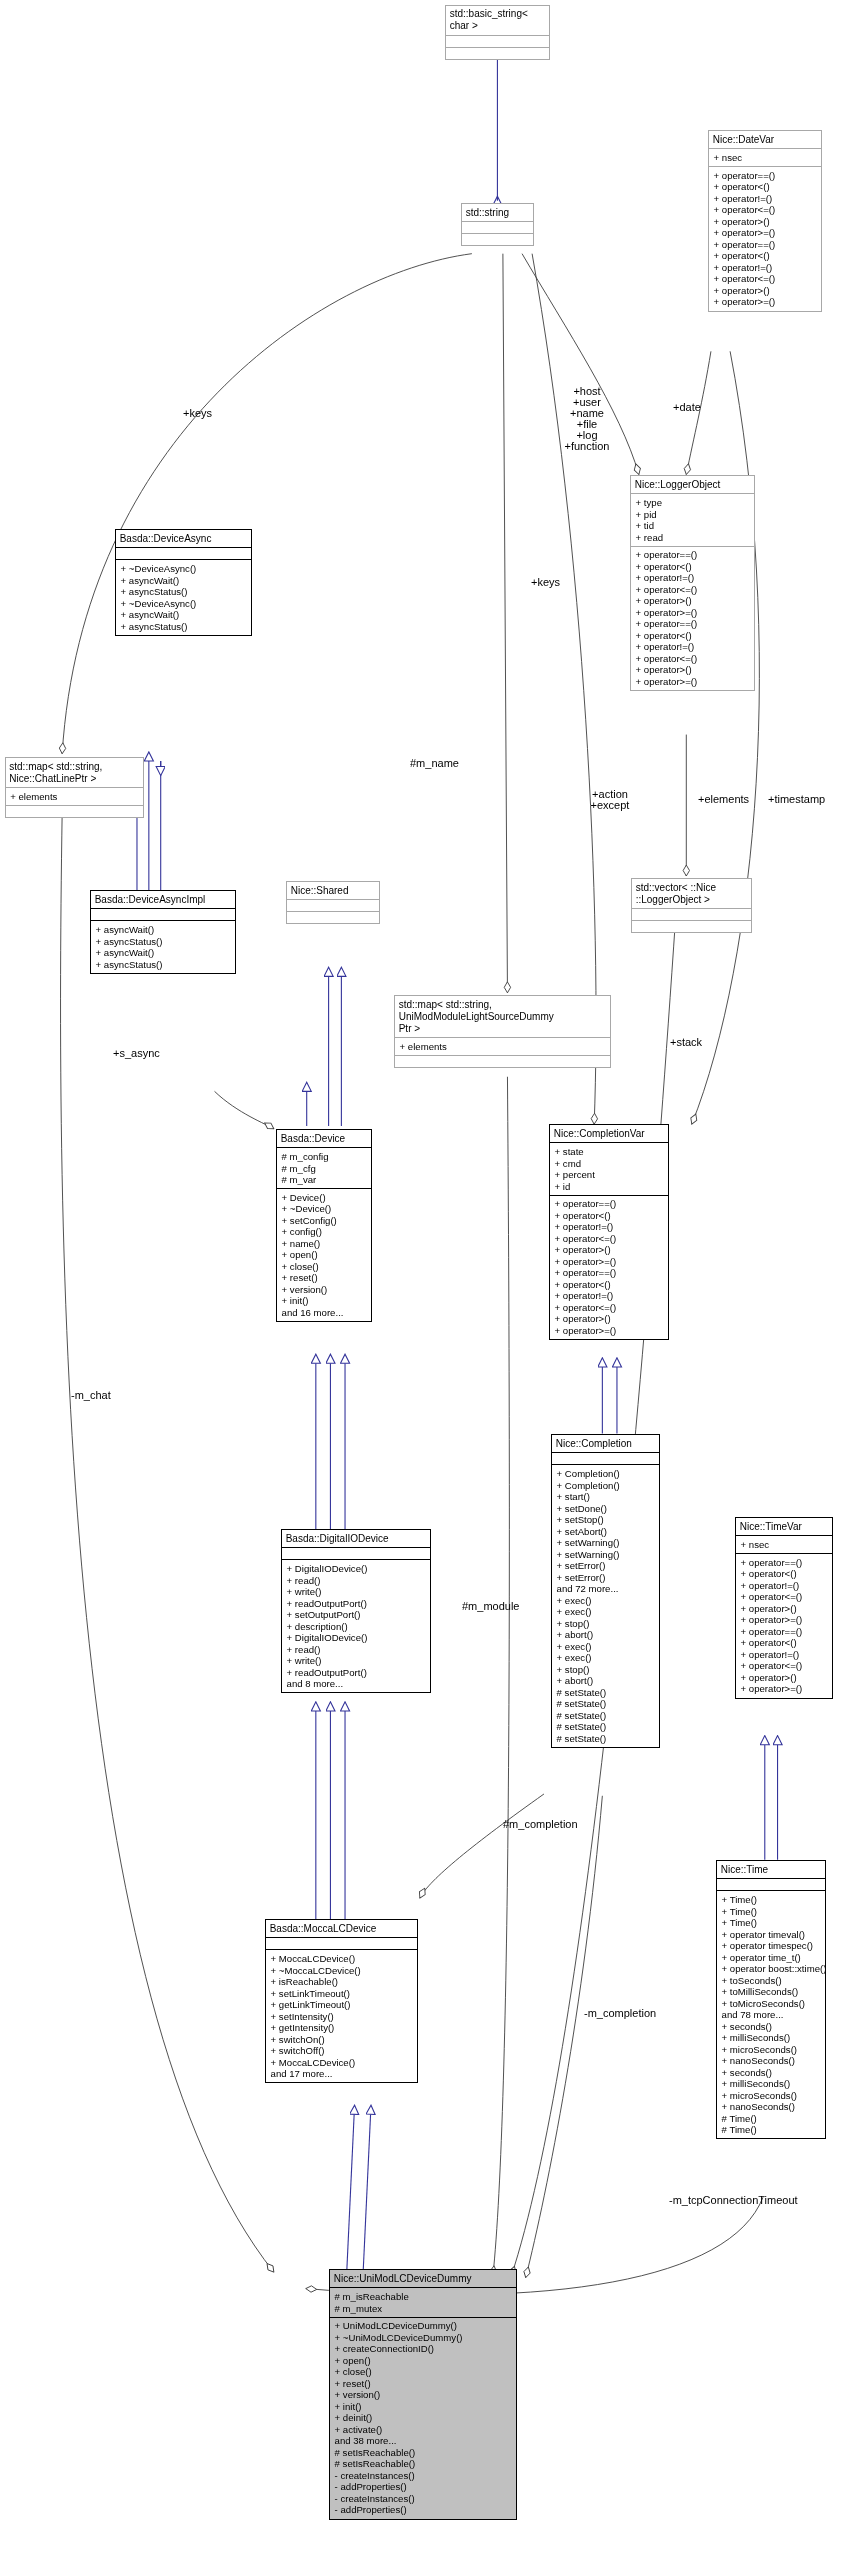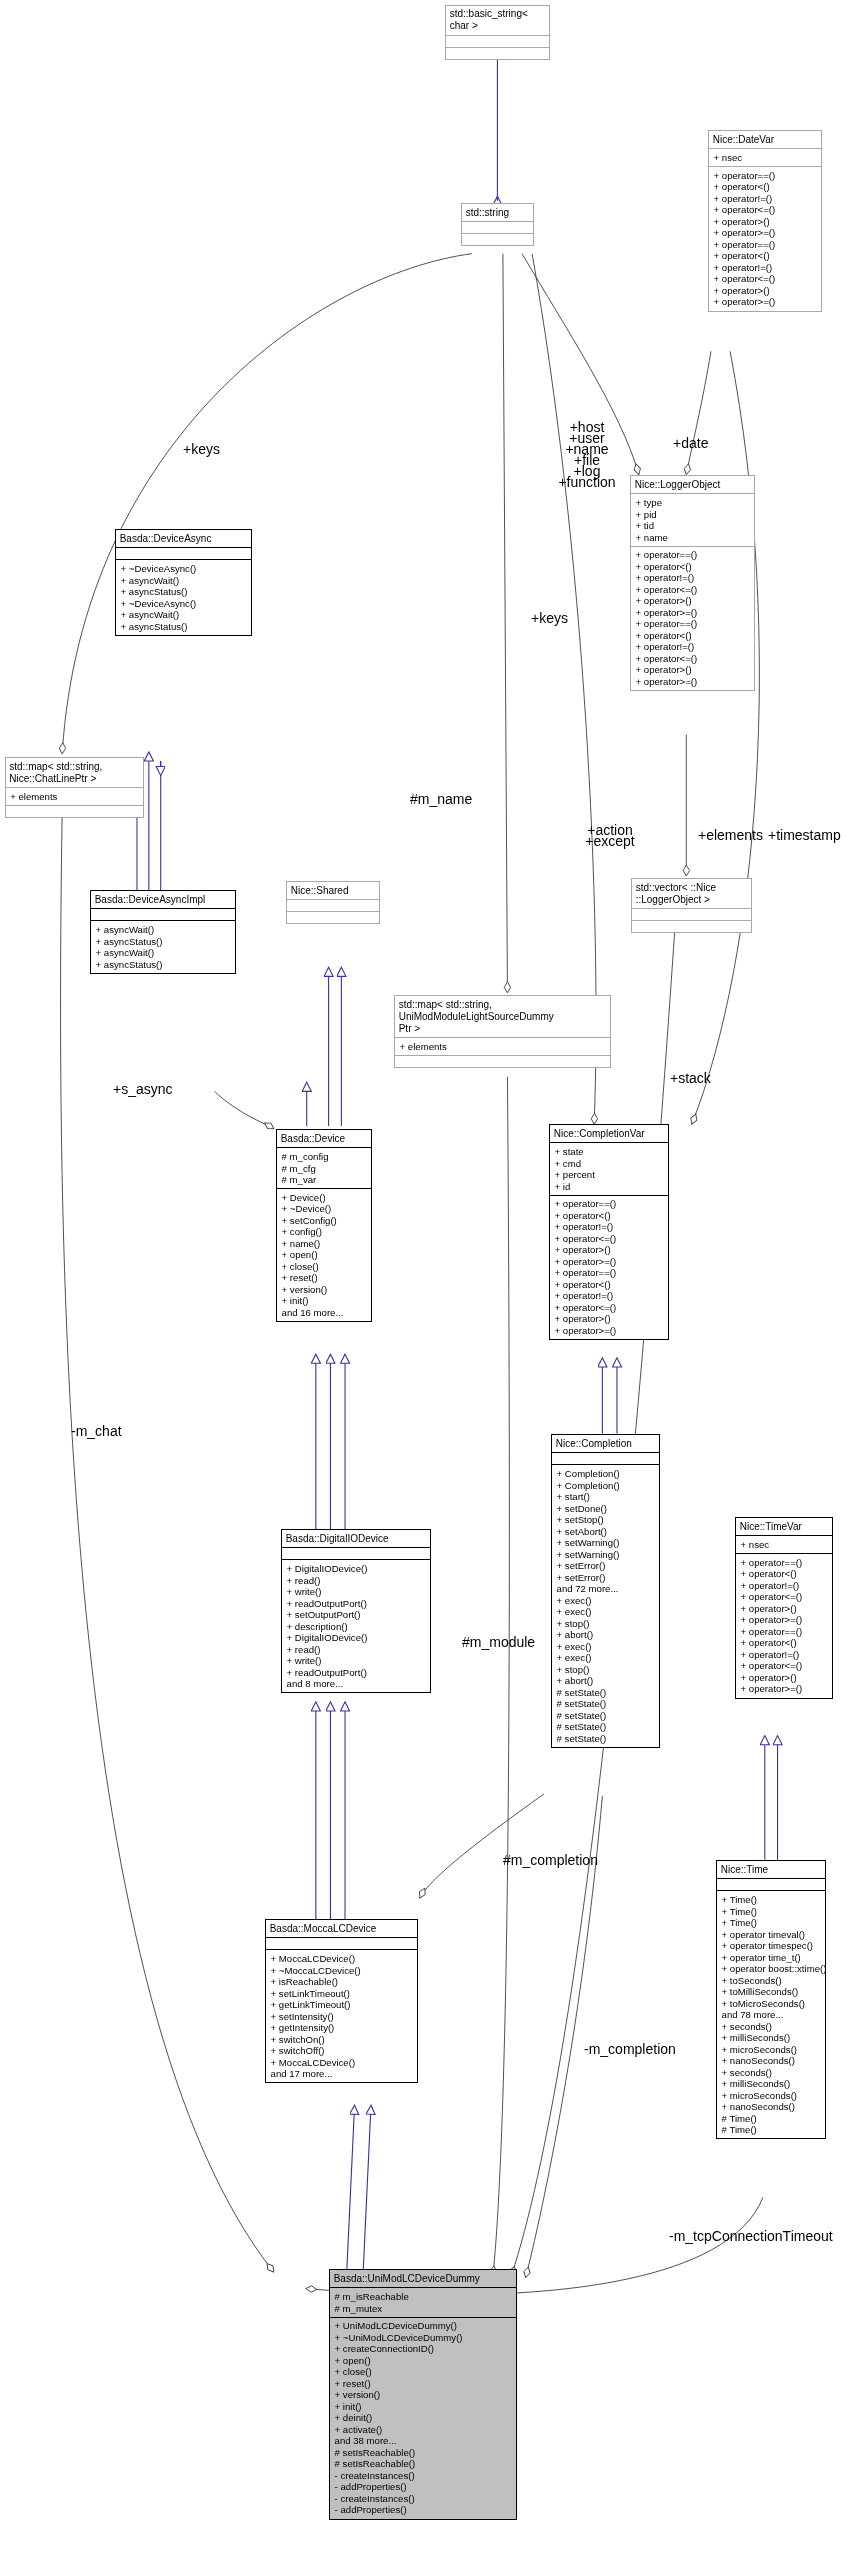--- a/index.html
+++ b/index.html
@@ -21,21 +21,21 @@
   .lib .title,.lib .attrs,.lib .ops{color:#000;}
 
   
   .cls{border:0.9px solid #000;}
   .cls .sec+.sec{border-top:0.9px solid #000;}
 
   
   .current{border:0.9px solid #000;background:#c0c0c0;}
   .current .sec+.sec{border-top:0.9px solid #000;}
 
-  .elabel{position:absolute;font-size:14px;line-height:11px;color:#000;white-space:pre;margin-top:36px;}
+  .elabel{position:absolute;font-size:11px;line-height:11px;color:#000;white-space:pre;}
   .elabel.ctr{text-align:center;}
   .empty{height:12px;}
 </style>
 </head>
 <body>
 
 <div id="canvas">
 
   <svg class="edges" viewBox="0 0 951 2823">
     <defs>
@@ -148,21 +148,21 @@
       <div class="row">+ operator&gt;=()</div>
     </div>
   </div>
 
   <div class="node lib" style="left:630px;top:475px;width:125px;">
     <div class="sec title">Nice::LoggerObject</div>
     <div class="sec attrs">
       <div class="row">+ type</div>
       <div class="row">+ pid</div>
       <div class="row">+ tid</div>
-      <div class="row">+ name</div>
+      <div class="row">+ read</div>
     </div>
     <div class="sec ops">
       <div class="row">+ operator==()</div>
       <div class="row">+ operator&lt;()</div>
       <div class="row">+ operator!=()</div>
       <div class="row">+ operator&lt;=()</div>
       <div class="row">+ operator&gt;()</div>
       <div class="row">+ operator&gt;=()</div>
       <div class="row">+ operator==()</div>
       <div class="row">+ operator&lt;()</div>
@@ -385,21 +385,21 @@
       <div class="row">+ seconds()</div>
       <div class="row">+ milliSeconds()</div>
       <div class="row">+ microSeconds()</div>
       <div class="row">+ nanoSeconds()</div>
       <div class="row"># Time()</div>
       <div class="row"># Time()</div>
     </div>
   </div>
 
   <div class="node current" style="left:329px;top:2269px;width:188px;">
-    <div class="sec title">Basda::UniModLCDeviceDummy</div>
+    <div class="sec title">Nice::UniModLCDeviceDummy</div>
     <div class="sec attrs">
       <div class="row"># m_isReachable</div>
       <div class="row"># m_mutex</div>
     </div>
     <div class="sec ops">
       <div class="row">+ UniModLCDeviceDummy()</div>
       <div class="row">+ ~UniModLCDeviceDummy()</div>
       <div class="row">+ createConnectionID()</div>
       <div class="row">+ open()</div>
       <div class="row">+ close()</div>

